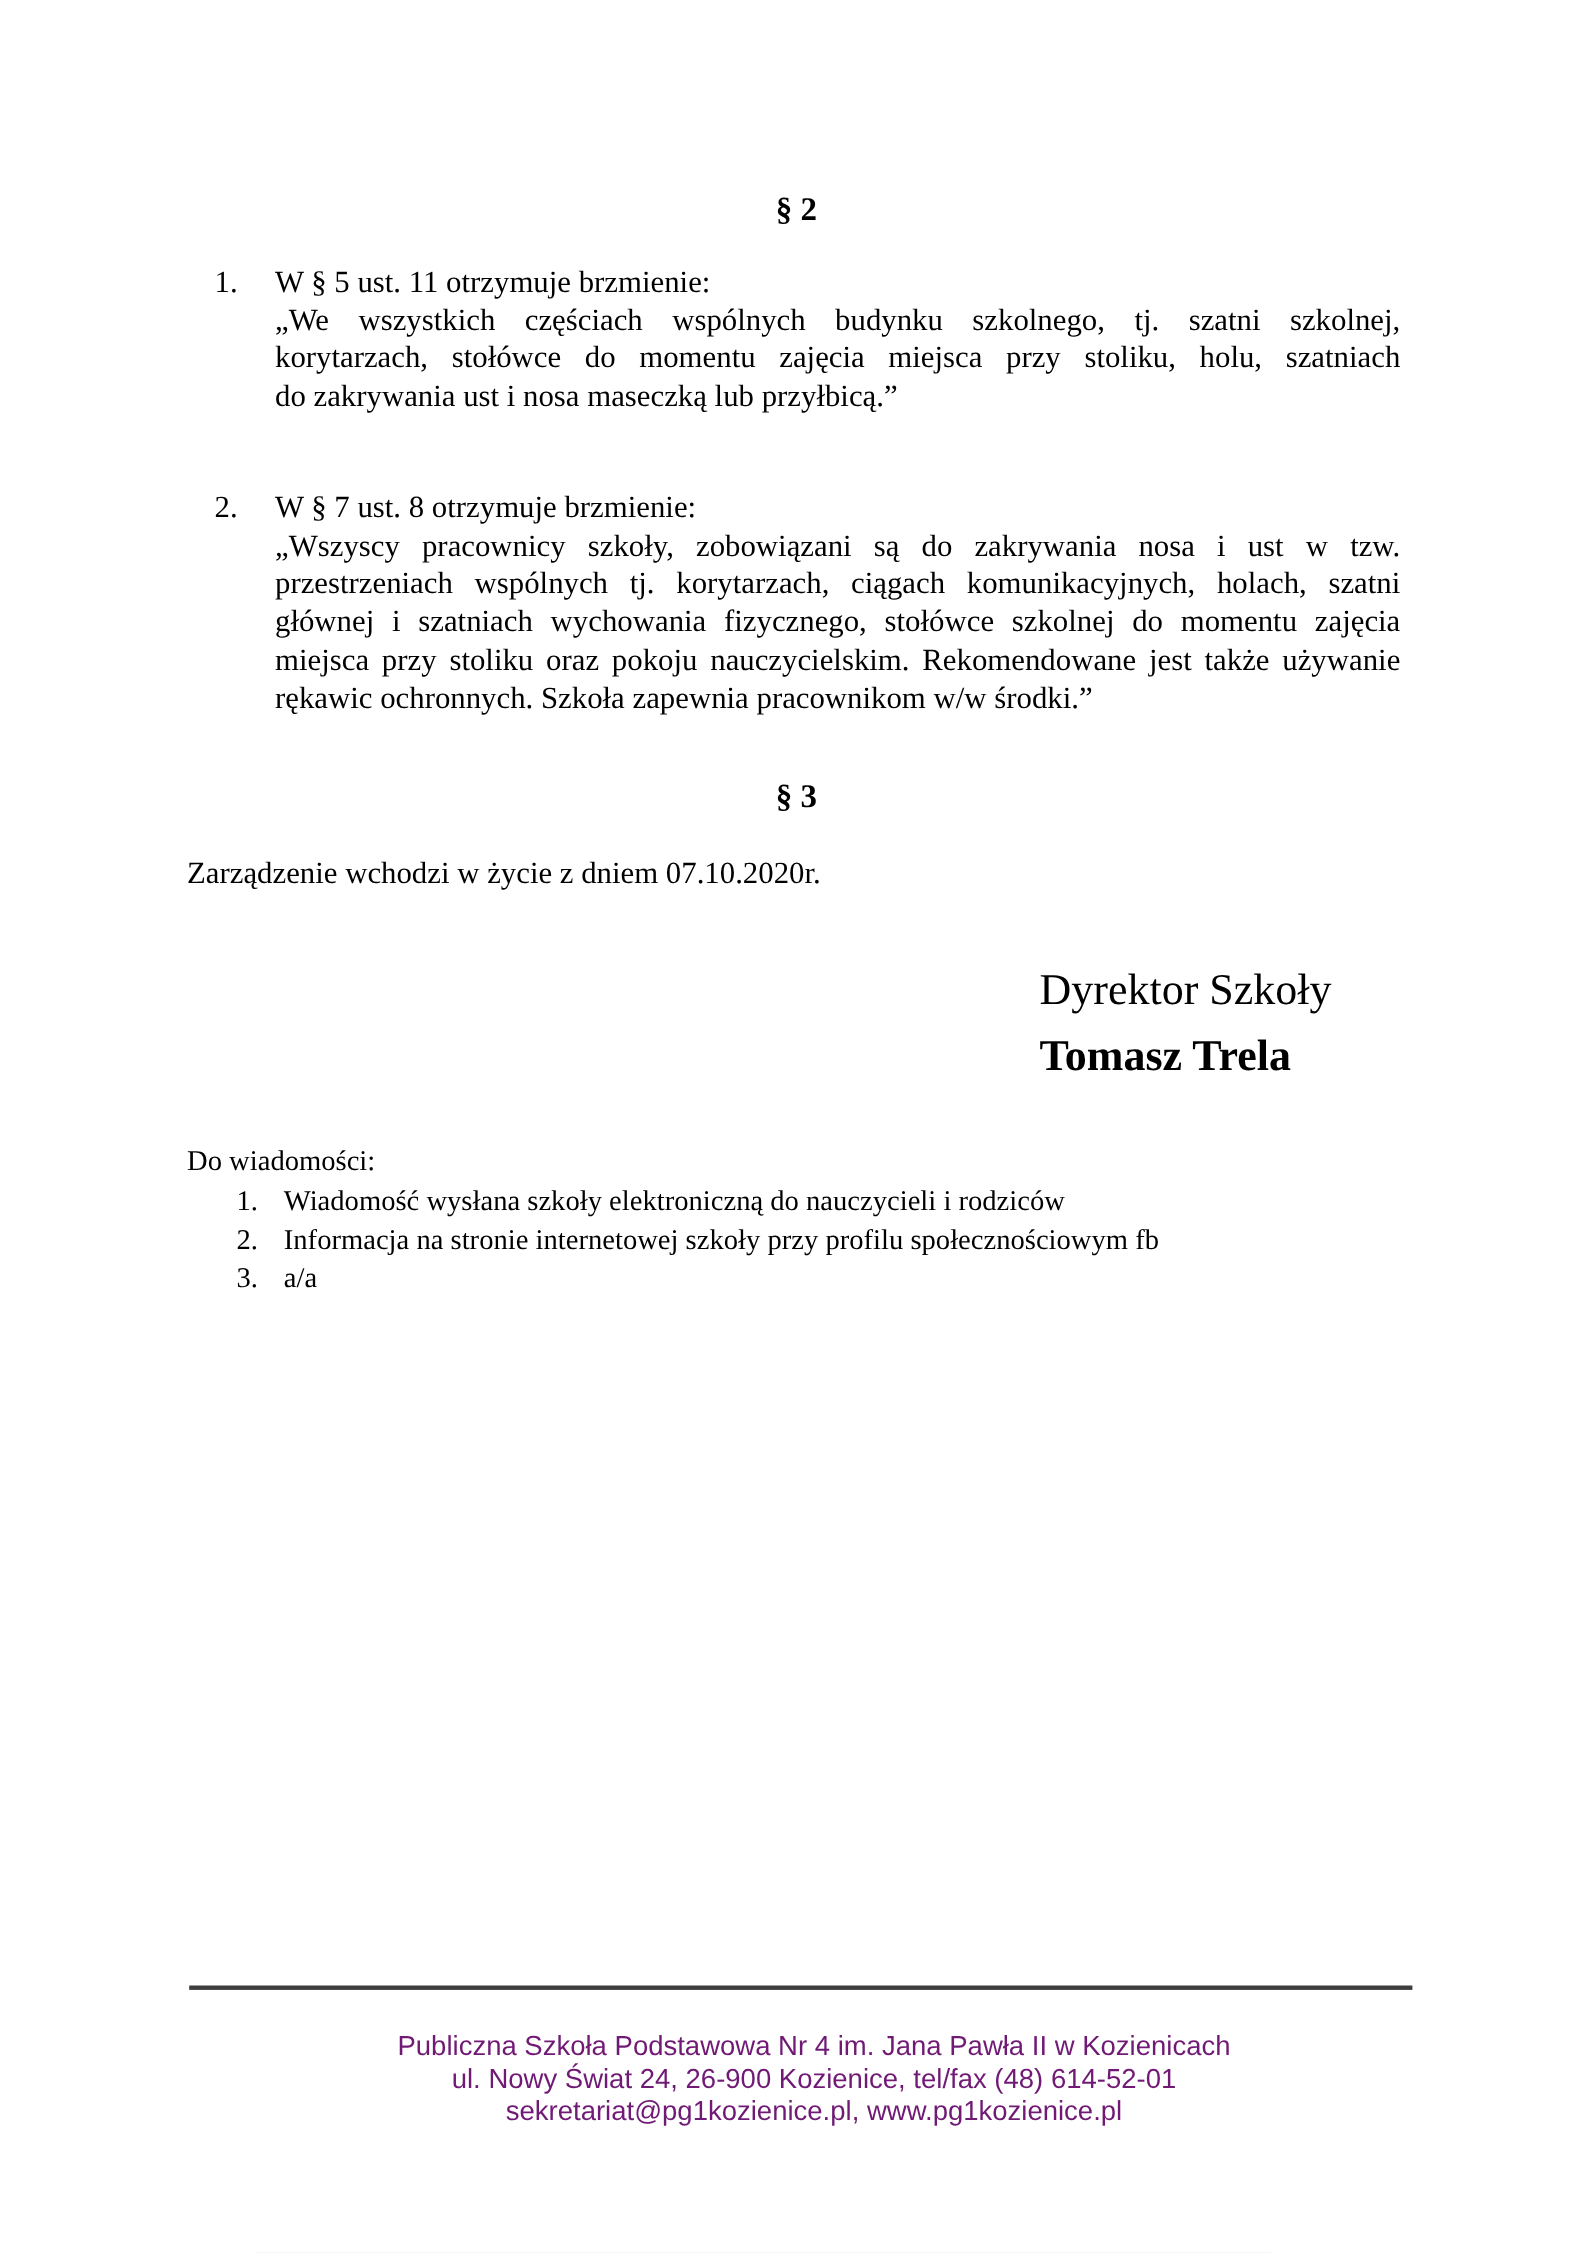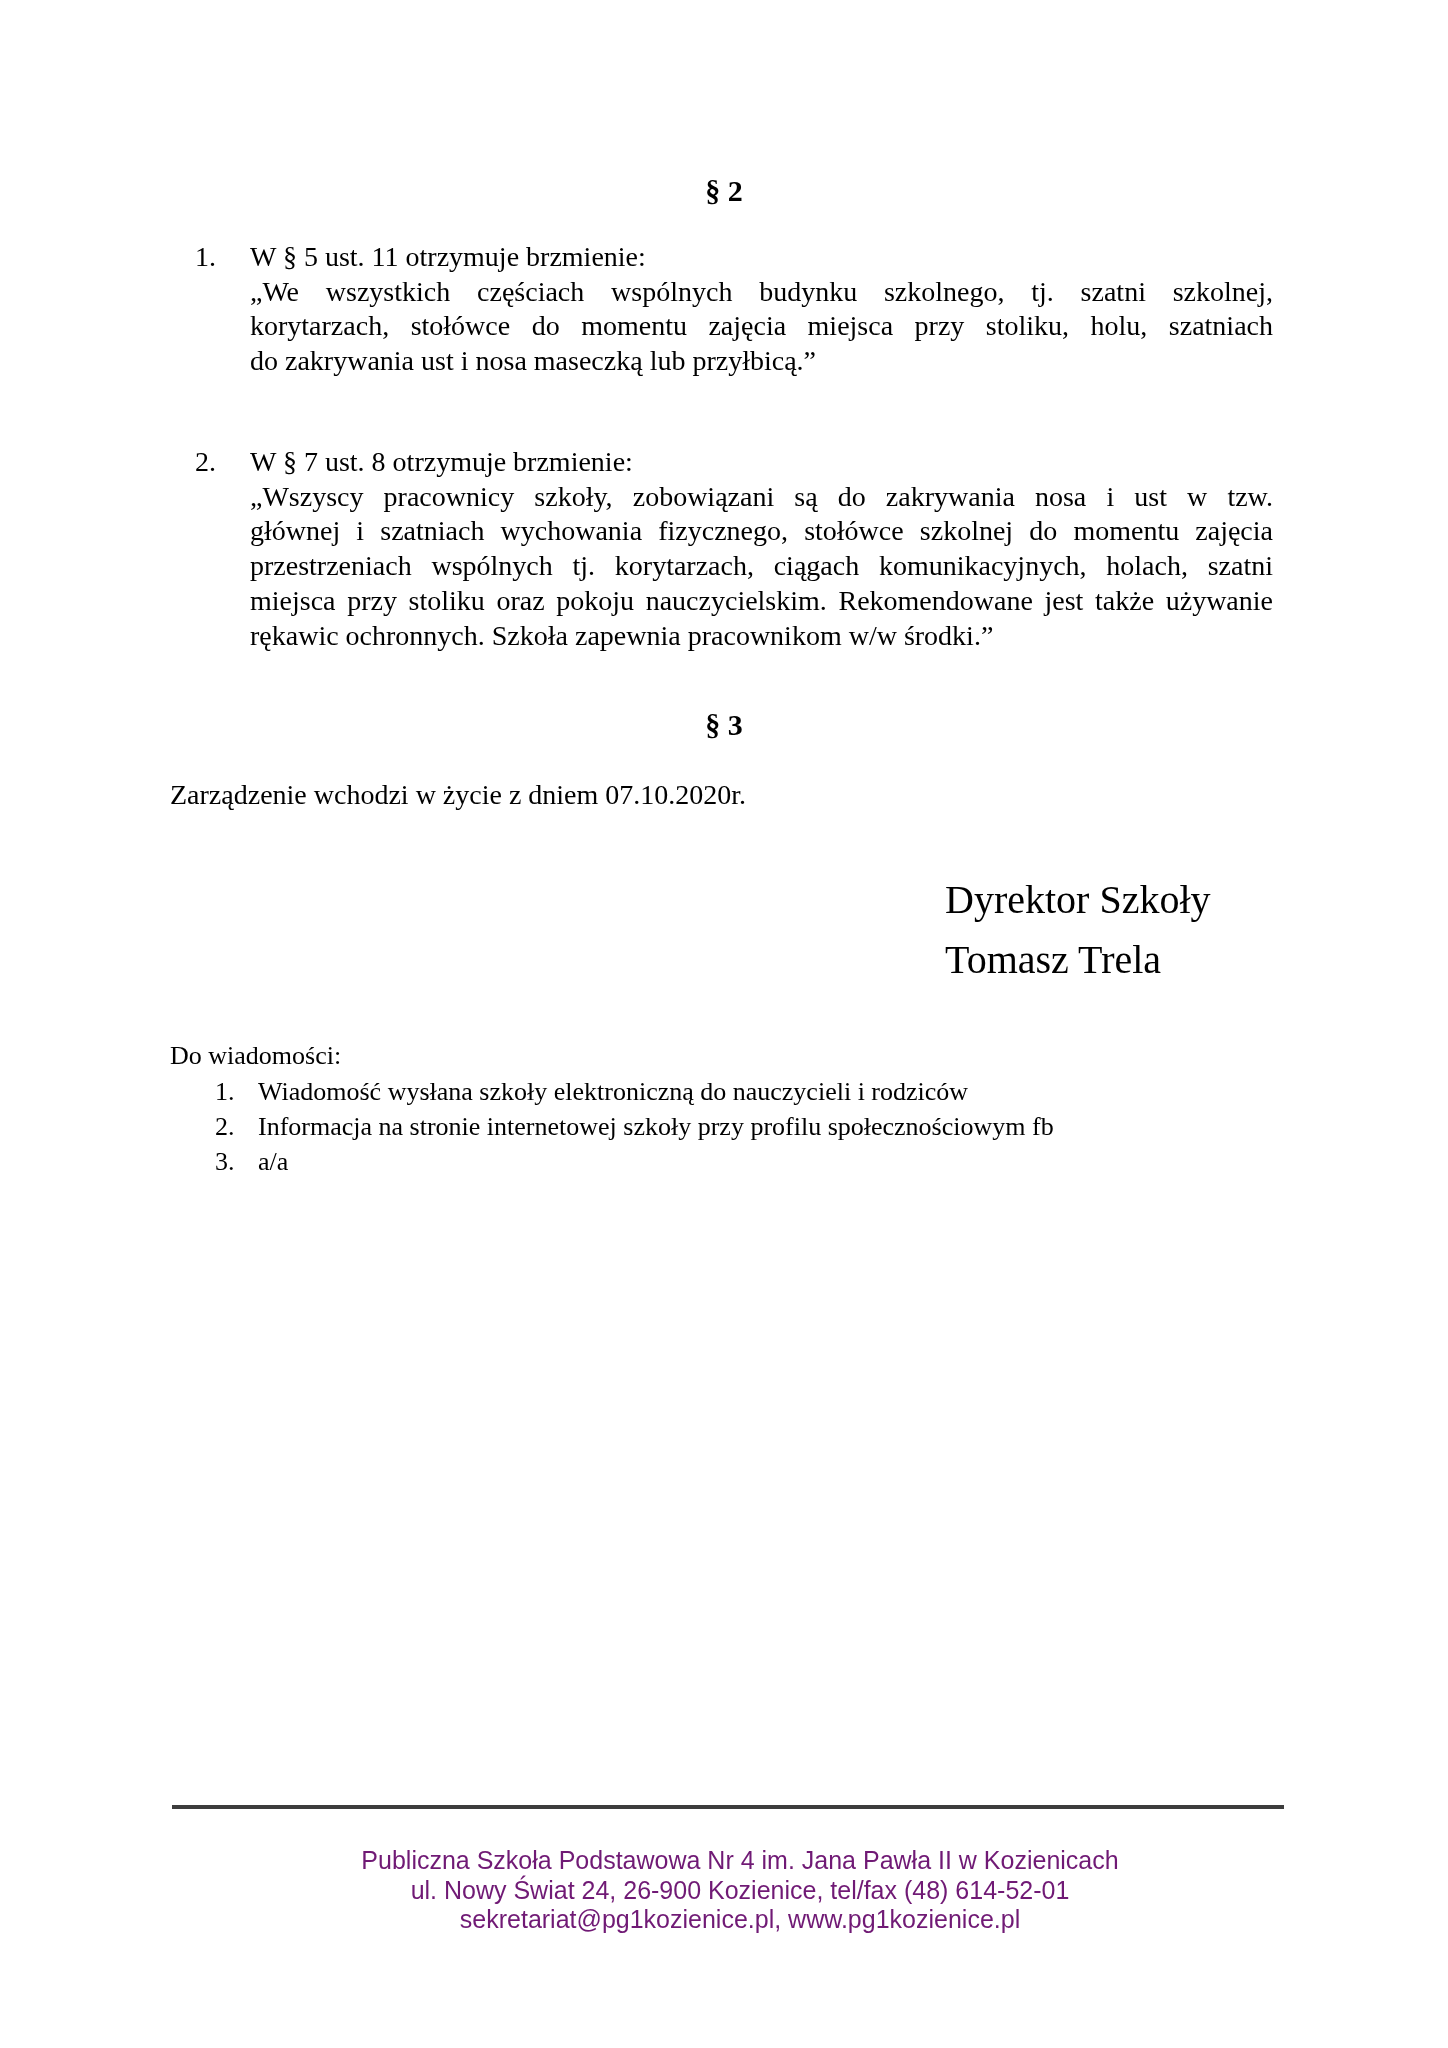--- a/index.html
+++ b/index.html
@@ -56,21 +56,21 @@
 
   .signature-block {
     position: absolute;
     left: 945px;
     top: 883px;
     width: 310px;
     text-align: left;
     font-size: 40px;
     line-height: 34px;
   }
-  .signature-name { margin-top: 26px; }
+  .signature-name { margin-top: 26px; font-weight: bold; }
 
   .distribution-label {
     position: absolute;
     left: 170px;
     top: 1040px;
     font-size: 26px;
     line-height: 32px;
   }
   .dist-list { position: absolute; left: 0; top: 0; width: 100%; }
   .dist-item-num {
@@ -126,22 +126,22 @@
       <div class="qline">korytarzach, stołówce do momentu zajęcia miejsca przy stoliku, holu, szatniach</div>
       <div class="qline-last">do zakrywania ust i nosa maseczką lub przyłbicą.”</div>
     </div>
   </div>
 
   <div class="list-item">
     <span class="item-num item2-top">2.</span>
     <div class="item-body item2-top">
       <div class="lead-line">W § 7 ust. 8 otrzymuje brzmienie:</div>
       <div class="qline">„Wszyscy pracownicy szkoły, zobowiązani są do zakrywania nosa i ust w tzw.</div>
+      <div class="qline">przestrzeniach wspólnych tj. korytarzach, ciągach komunikacyjnych, holach, szatni</div>
       <div class="qline">głównej i szatniach wychowania fizycznego, stołówce szkolnej do momentu zajęcia</div>
-      <div class="qline">przestrzeniach wspólnych tj. korytarzach, ciągach komunikacyjnych, holach, szatni</div>
       <div class="qline">miejsca przy stoliku oraz pokoju nauczycielskim. Rekomendowane jest także używanie</div>
       <div class="qline-last">rękawic ochronnych. Szkoła zapewnia pracownikom w/w środki.”</div>
     </div>
   </div>
 
   <div class="sec-heading sec3-heading">§ 3</div>
 
   <div class="effective-line">Zarządzenie wchodzi w życie z dniem 07.10.2020r.</div>
 
   <div class="signature-block">

